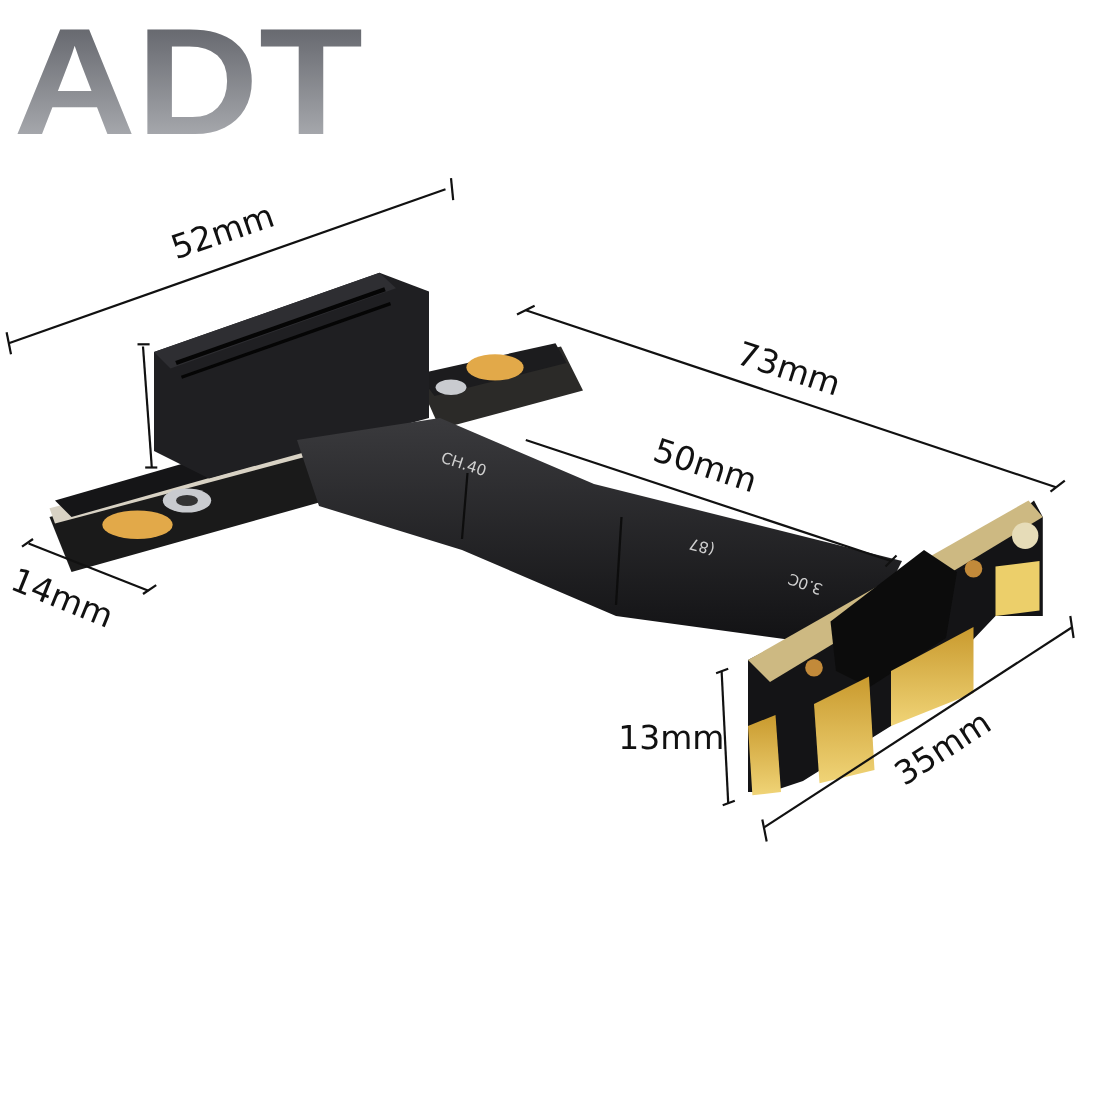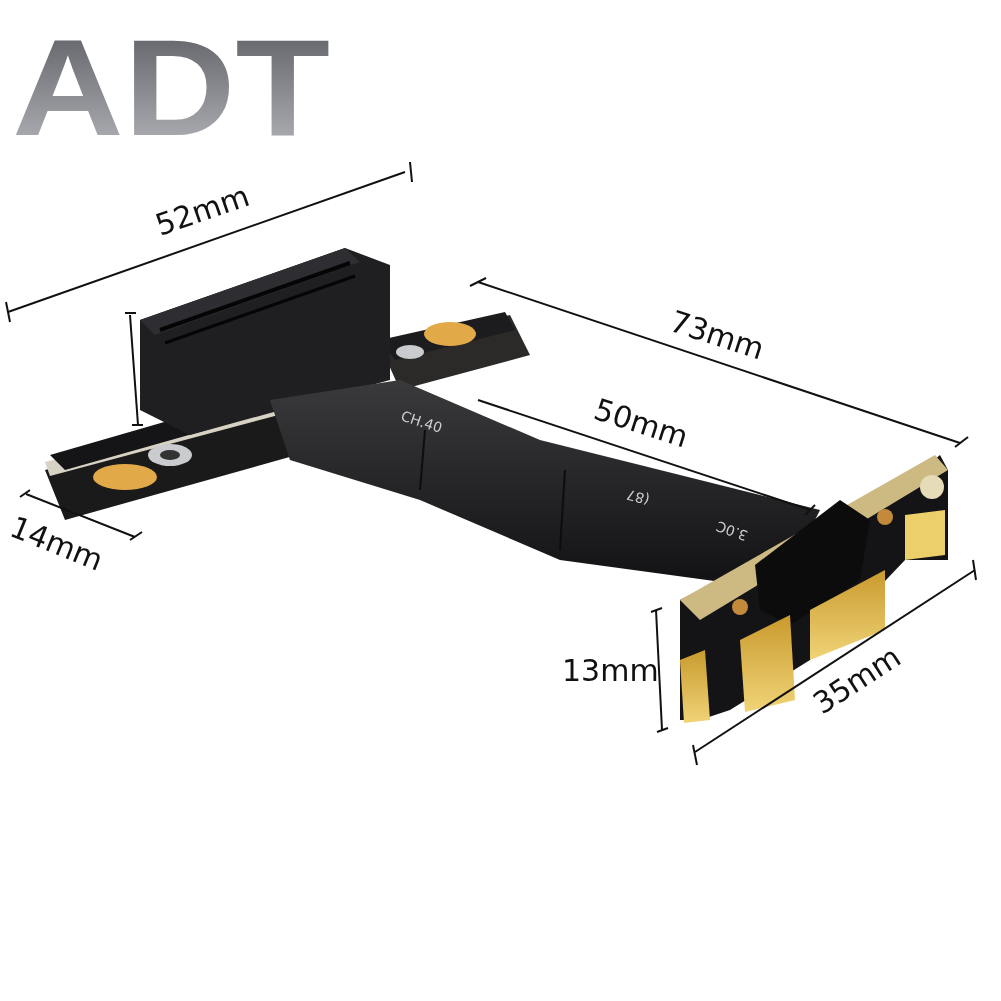--- a/index.html
+++ b/index.html
@@ -1,18 +1,18 @@
 <!DOCTYPE html>
 <html><head>
   <meta charset="utf-8">
   <style>
     html, body { margin: 0; padding: 0; background: #ffffff; }
     body { width: 1001px; height: 1001px; position: relative; overflow: hidden; font-family: "DejaVu Sans", sans-serif; }
     #logo {
-      position: absolute; left: 12px; top: 21px; width: 320px; height: 120px;
+      position: absolute; left: 12px; top: 8px; width: 320px; height: 120px;
     }
     #logo svg text { font-family: "Liberation Sans", sans-serif; font-weight: bold; }
     #scene { position: absolute; left: 0; top: 0; width: 1001px; height: 1001px; }
     .dim-label { font-family: "DejaVu Sans", sans-serif; font-size: 30px; fill: #111; }
   </style>
 </head>
 <body>
 
 <div id="logo">
   <svg width="320" height="120" viewBox="0 0 320 120">

